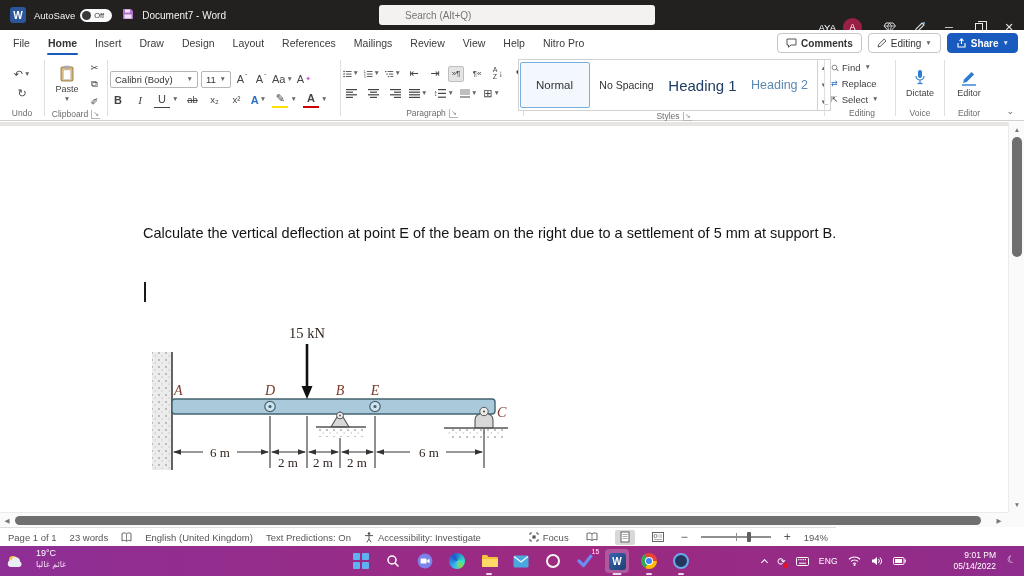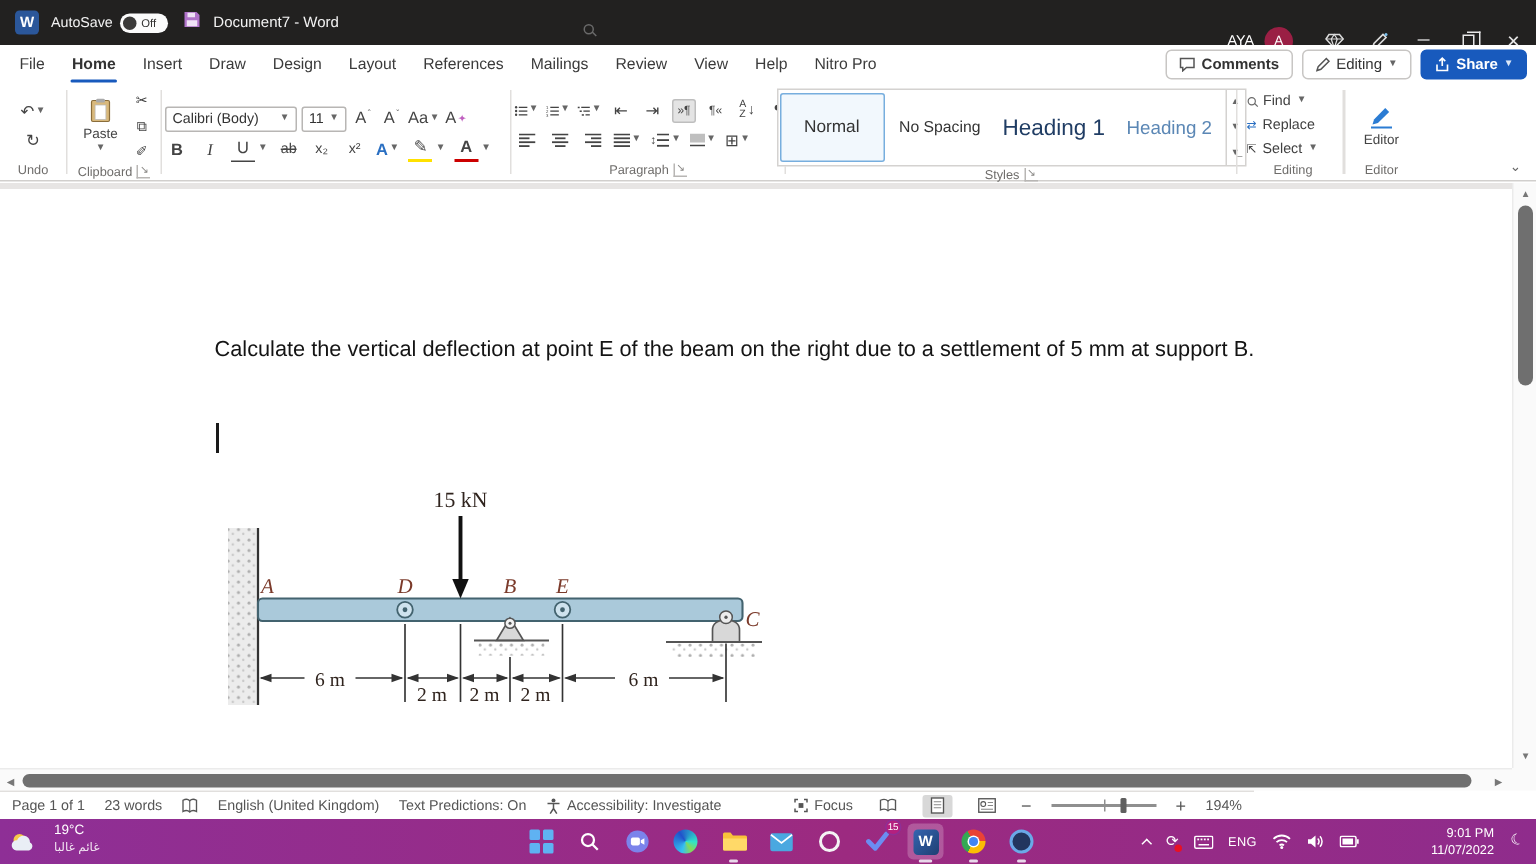--- a/index.html
+++ b/index.html
@@ -132,20 +132,21 @@
     <span class="save-ic">
       <svg width="12" height="12" viewBox="0 0 12 12">
           <path d="M1 1h8l2 2v8H1z" fill="#b072c9"></path>
           <rect x="3" y="1.5" width="5" height="3" fill="#efe2f5"></rect>
           <rect x="2.5" y="6.5" width="7" height="4" fill="#efe2f5"></rect>
         </svg>
     </span>
     <span class="doc-title">Document7 - Word</span>
 
     <span class="search-mag"><span class="mag"></span></span>
+    <input class="searchbox" placeholder="Search (Alt+Q)" style="">
 
     <div class="tb-right">
       <span class="user-name">AYA</span>
       <span class="avatar">A</span>
       <span class="tb-ico">
         <svg width="13" height="11" viewBox="0 0 13 11">
             <path d="M3 1h7l2.5 3L6.5 10 1 4z" fill="none" stroke="#dcdcdc" stroke-width="1"></path>
             <path d="M1 4h11M4.5 4l2-3 2 3-2 6z" fill="none" stroke="#dcdcdc" stroke-width=".8"></path>
           </svg>
       </span>
@@ -458,20 +459,36 @@
             <span>Select</span>
             <span class="car">▼</span>
           </span>
       </div>
       <div class="rlabel">
           <span>Editing</span>
         </div>
     </div>
     <div class="rsep"></div>
 
+    <div class="rgroup" style="width:48px">
+      <div class="rcontent" style="justify-content:center">
+        <div class="bigbtn">
+          <svg width="12" height="17" viewBox="0 0 12 17">
+              <rect x="4" y="1" width="4" height="8" rx="2" fill="#2b7cd3"></rect>
+              <path d="M2 7a4 4 0 008 0" fill="none" stroke="#2b7cd3" stroke-width="1.2"></path>
+              <line x1="6" y1="11.5" x2="6" y2="14" stroke="#2b7cd3" stroke-width="1.2"></line>
+              <line x1="3.5" y1="14.5" x2="8.5" y2="14.5" stroke="#2b7cd3" stroke-width="1.2"></line>
+            </svg>
+          <span>Dictate</span>
+        </div>
+      </div>
+      <div class="rlabel">
+          <span>Voice</span>
+        </div>
+    </div>
     <div class="rsep"></div>
 
     <div class="rgroup" style="width:48px">
       <div class="rcontent" style="justify-content:center">
         <div class="bigbtn">
           <svg width="16" height="16" viewBox="0 0 16 16">
               <path d="M2 13l1-3.4L10.5 2l2.6 2.6L5.6 12z" fill="#2b7cd3"></path>
               <path d="M1 15h14" stroke="#2b7cd3" stroke-width="1.4"></path>
             </svg>
           <span>Editor</span>
@@ -757,18 +774,18 @@
       <span class="tray-ic">
         <svg width="13" height="8" viewBox="0 0 13 8">
             <rect x="0.5" y="0.5" width="10.5" height="7" rx="1.2" fill="none" stroke="#fff" stroke-width="1"></rect>
             <rect x="2" y="2" width="7" height="4" fill="#fff"></rect>
             <rect x="11.6" y="2.5" width="1.2" height="3" fill="#fff"></rect>
           </svg>
       </span>
     </div>
     <div class="clock">
       <div>9:01 PM</div>
-      <div>11/07/2022</div>
+      <div>05/14/2022</div>
     </div>
     <span class="moon">☾</span>
   </div>
 
 </div>
 
 </body></html>

